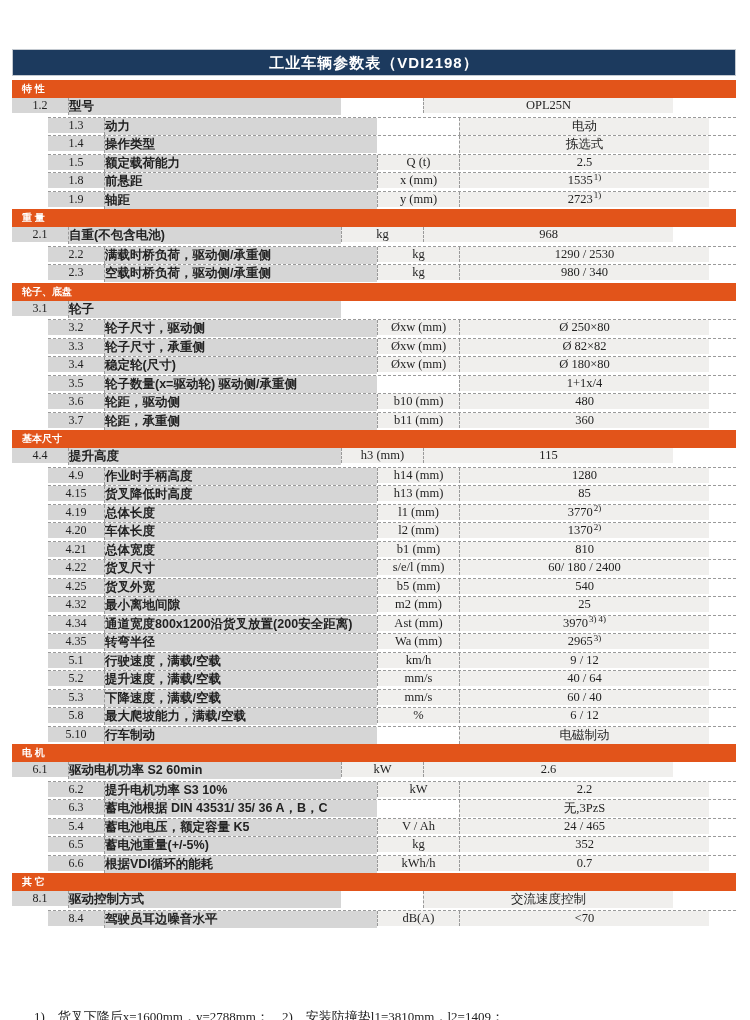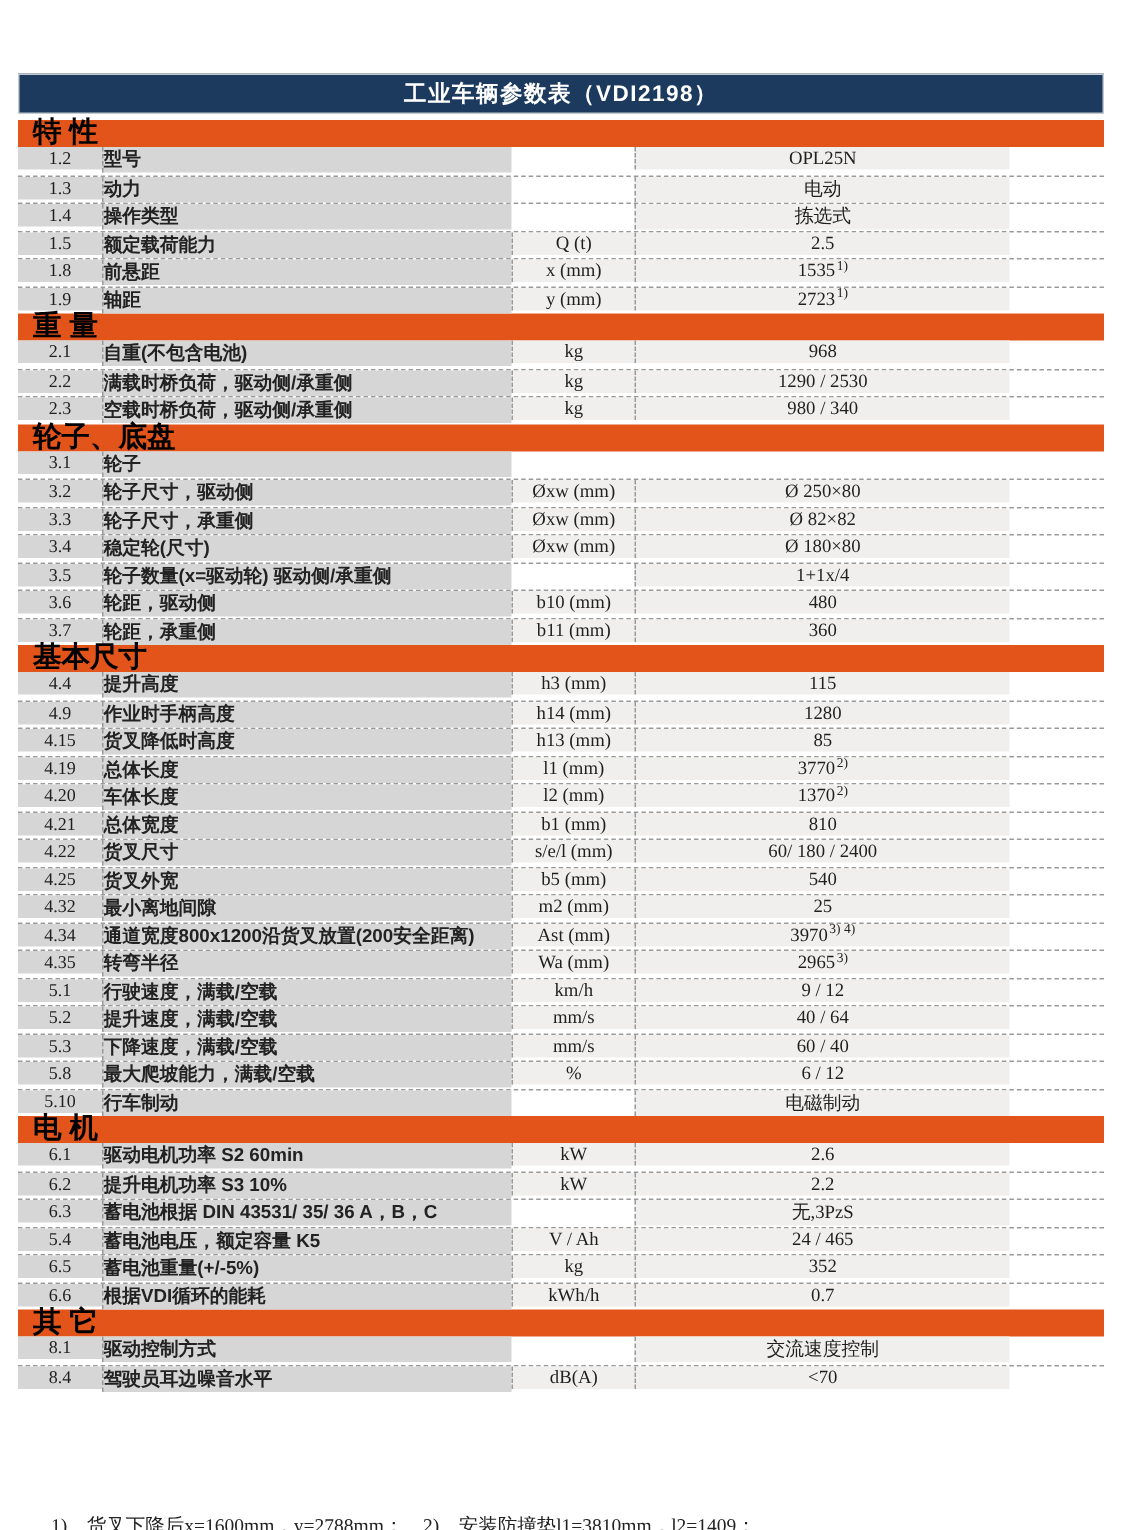--- a/index.html
+++ b/index.html
@@ -9,24 +9,24 @@
   }
   .page{position:absolute;top:13px;left:12px;width:724px;}
   .title-bar{
     box-sizing:border-box;height:27px;line-height:25px;
     background:var(--navy,#1c3a5e);border:1px solid #c3c9d0;
     color:#ffffff;text-align:center;font-weight:bold;font-size:15px;
     letter-spacing:1px;margin-bottom:4px;margin-top:36px;
   }
   .section-bar{
     height:18px;line-height:18px;background:var(--orange,#e2541a);
-    color:#000000;font-weight:bold;font-size:19px;padding-left:10px;
+    color:#ffffff;font-weight:bold;font-size:10px;padding-left:10px;
   }
   .row{display:flex;box-sizing:border-box;height:18.5px;align-items:flex-start;font-size:12.5px;}
-  .row + .row{border-top:1px dashed var(--dash,#9a9a9a);}
+  .row + .row{border-top:1px dashed var(--dash,#9a9a9a);margin-left:36px;}
   .cell{display:flex;align-items:center;box-sizing:border-box;overflow:hidden;white-space:nowrap;}
   .c-no{
     width:56px;justify-content:center;background:var(--gray,#d6d6d6);
     font-family:"Liberation Serif", serif;font-size:12px;
   }
   .c-label{
     width:273px;background:var(--gray,#d6d6d6);
     border-left:1px dashed var(--dash,#9a9a9a);font-weight:600;font-size:12.5px;color:#222;
   }
   .c-unit{

